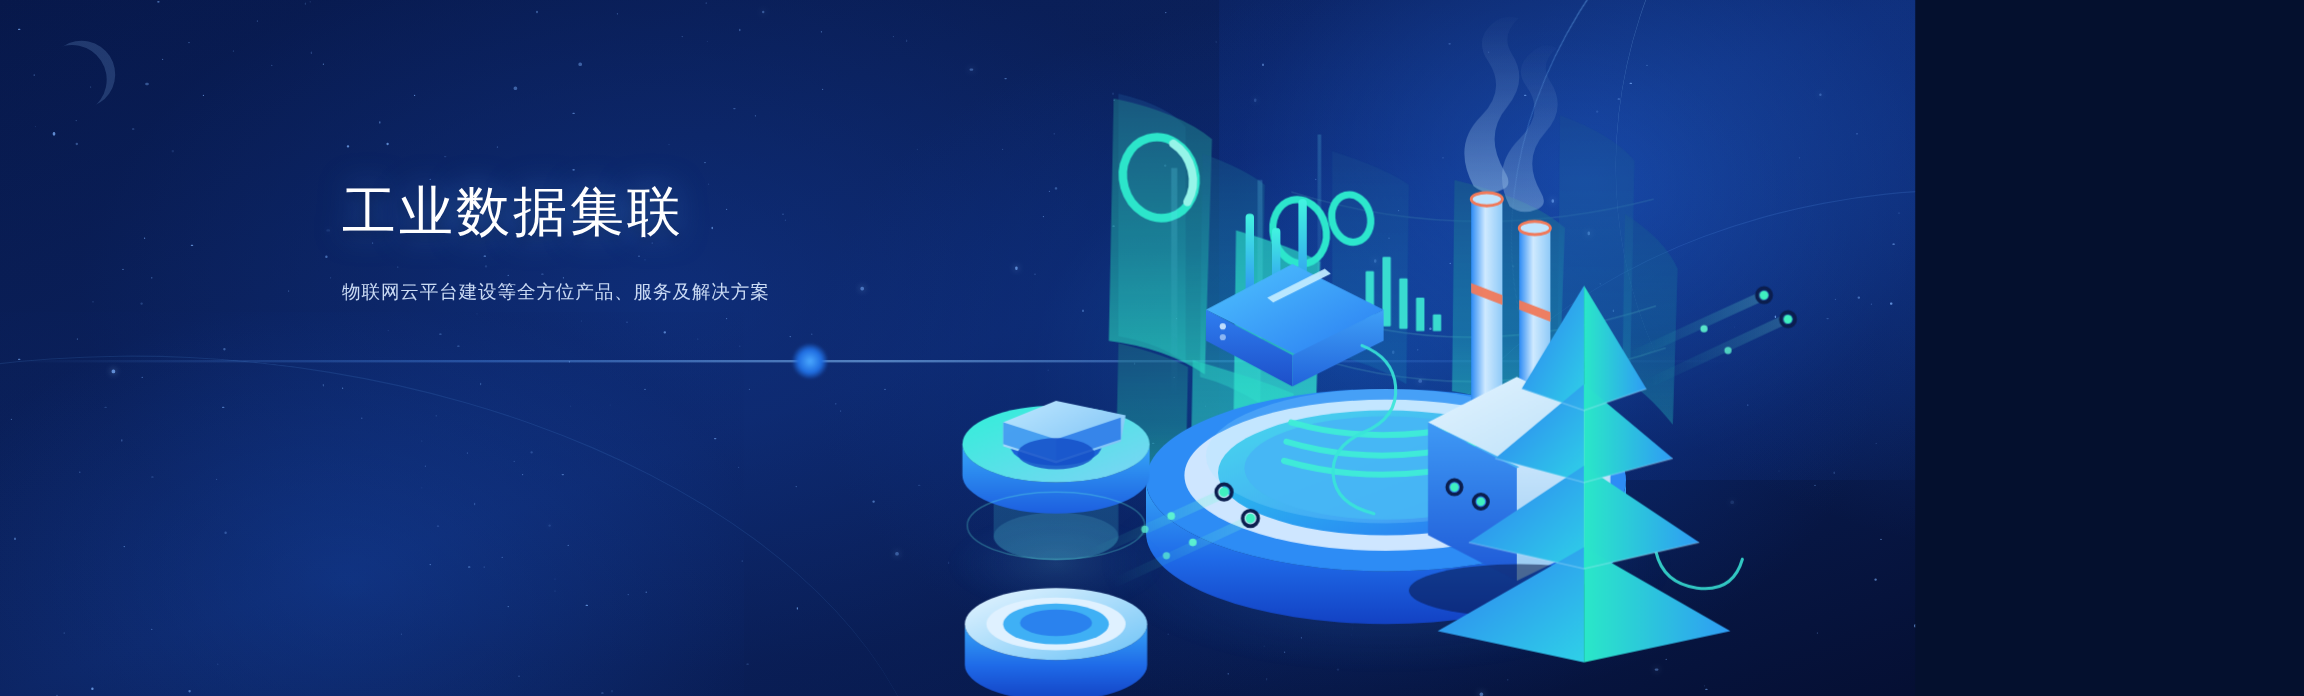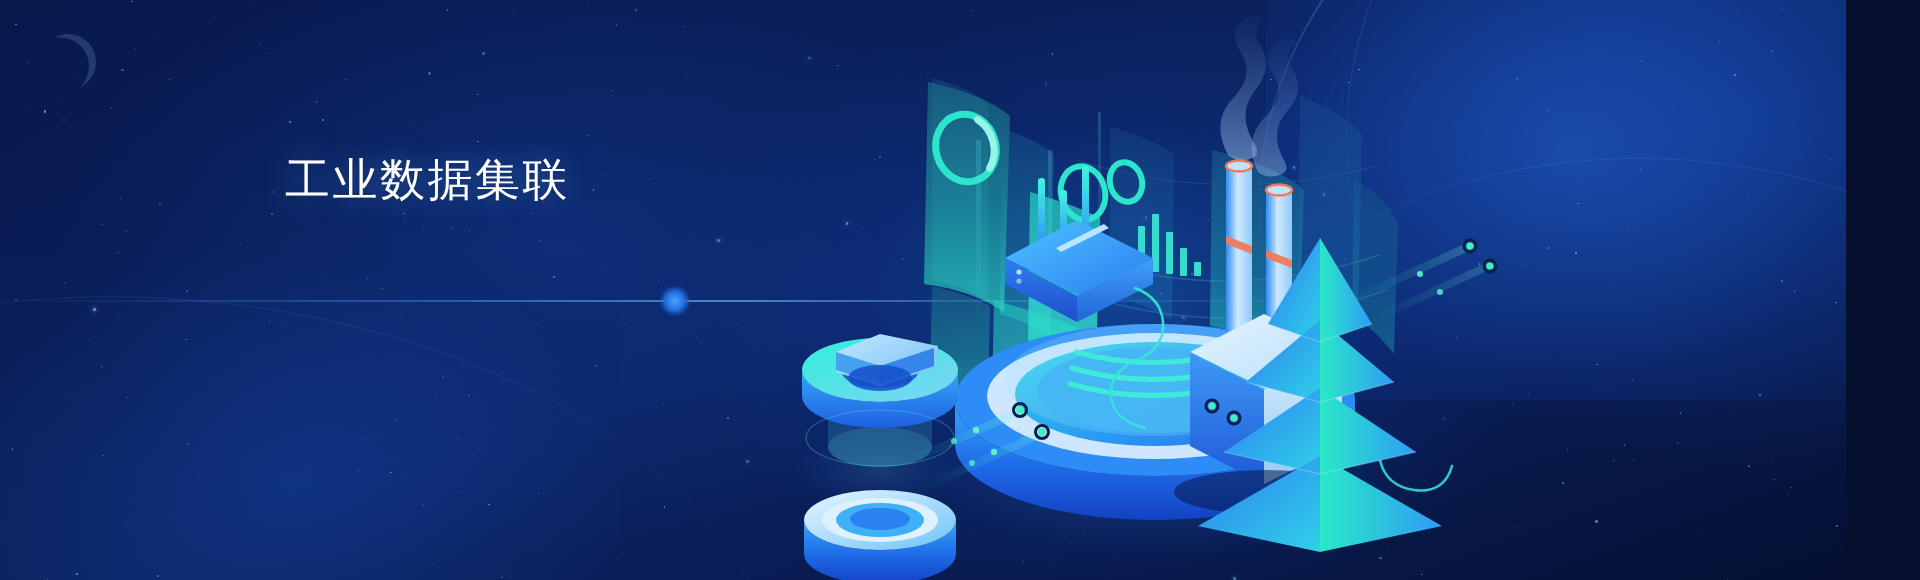--- a/index.html
+++ b/index.html
@@ -1,20 +1,20 @@
 <!DOCTYPE html>
 <html lang="zh"><head>
 <meta charset="utf-8">
 <title>Industrial IoT Banner</title>
 <style>
   html,body{margin:0;padding:0;background:#04102e;}
   *{box-sizing:border-box;}
   .banner{
-    position:relative;width:1846px;height:580px;overflow:hidden;
-    font-family:Liberation Serif, serif;
+    position:relative;width:1596px;height:580px;overflow:hidden;
+    font-family:Liberation Mono, monospace;
     background:
       radial-gradient(ellipse 620px 420px at 1120px 300px, rgba(22,92,190,0.55) 0%, rgba(13,52,140,0.30) 42%, rgba(6,22,72,0.0) 72%),
       radial-gradient(ellipse 900px 560px at 560px 250px, rgba(18,58,150,0.48) 0%, rgba(9,30,92,0.18) 55%, rgba(5,16,60,0) 80%),
       radial-gradient(ellipse 700px 500px at 1750px 120px, rgba(24,80,185,0.42) 0%, rgba(8,26,84,0) 70%),
       linear-gradient(160deg,#07184a 0%,#0a1f57 28%,#0c2462 50%,#081a4c 78%,#050f33 100%);
   }
 
   
   .stars{position:absolute;inset:0;pointer-events:none;}
   .star{position:absolute;border-radius:50%;background:#7fb4ff;}
@@ -447,20 +447,21 @@
     </div>
 
   <div class="divider"></div>
   <div class="divider-diamond"></div>
 
   <div class="copy">
     <h1 class="headline">
       <span>工业数据集联</span><br>
     </h1>
     <div class="subcopy">
+      <p>物联网云平台建设等全方位产品、服务及解决方案</p>
     </div>
   </div>
 
   <div class="art">
   <svg viewBox="0 0 1000 580" xmlns="http://www.w3.org/2000/svg">
     <defs>
       <linearGradient id="gPanelA" x1="0" y1="0" x2="0" y2="1">
         <stop offset="0%" stop-color="#1e6f86" stop-opacity="0.85"></stop>
         <stop offset="55%" stop-color="#23b7a8" stop-opacity="0.72"></stop>
         <stop offset="100%" stop-color="#2ff0c8" stop-opacity="0.80"></stop>

